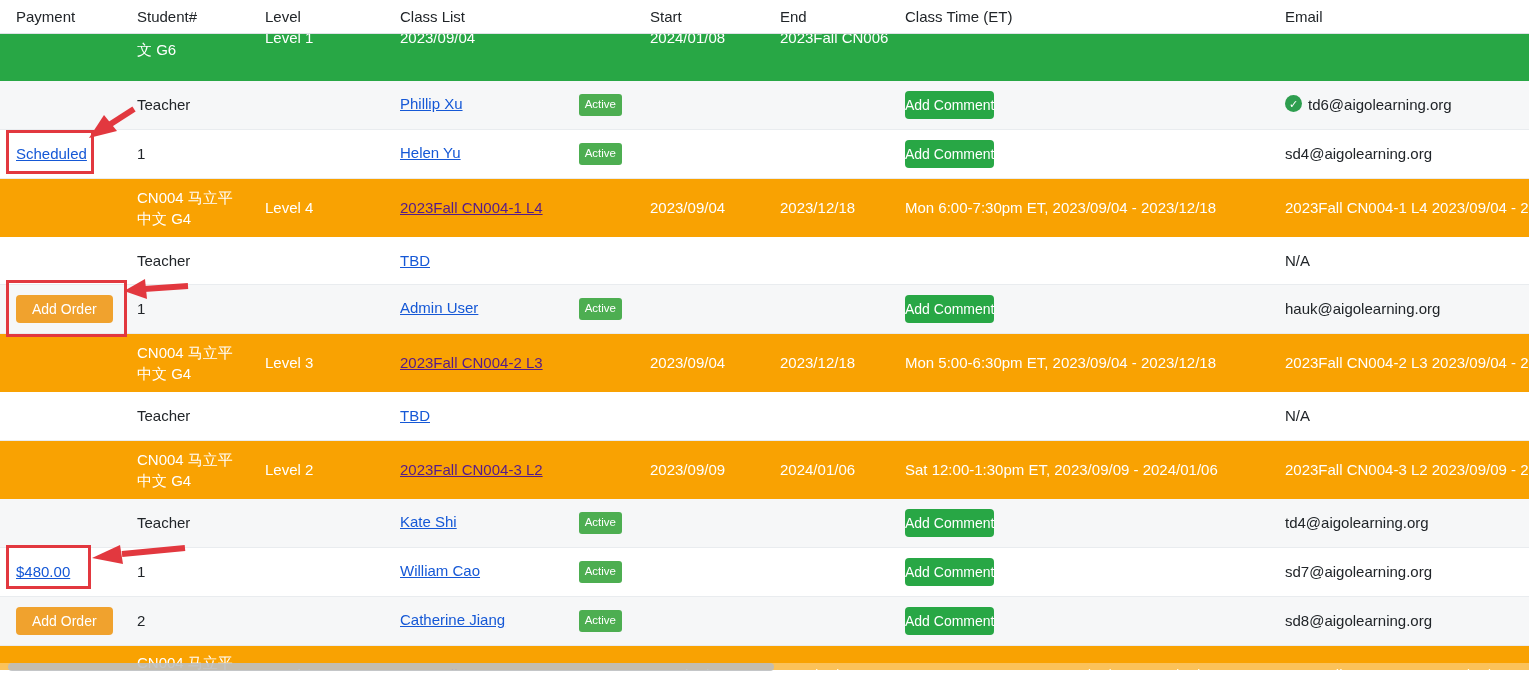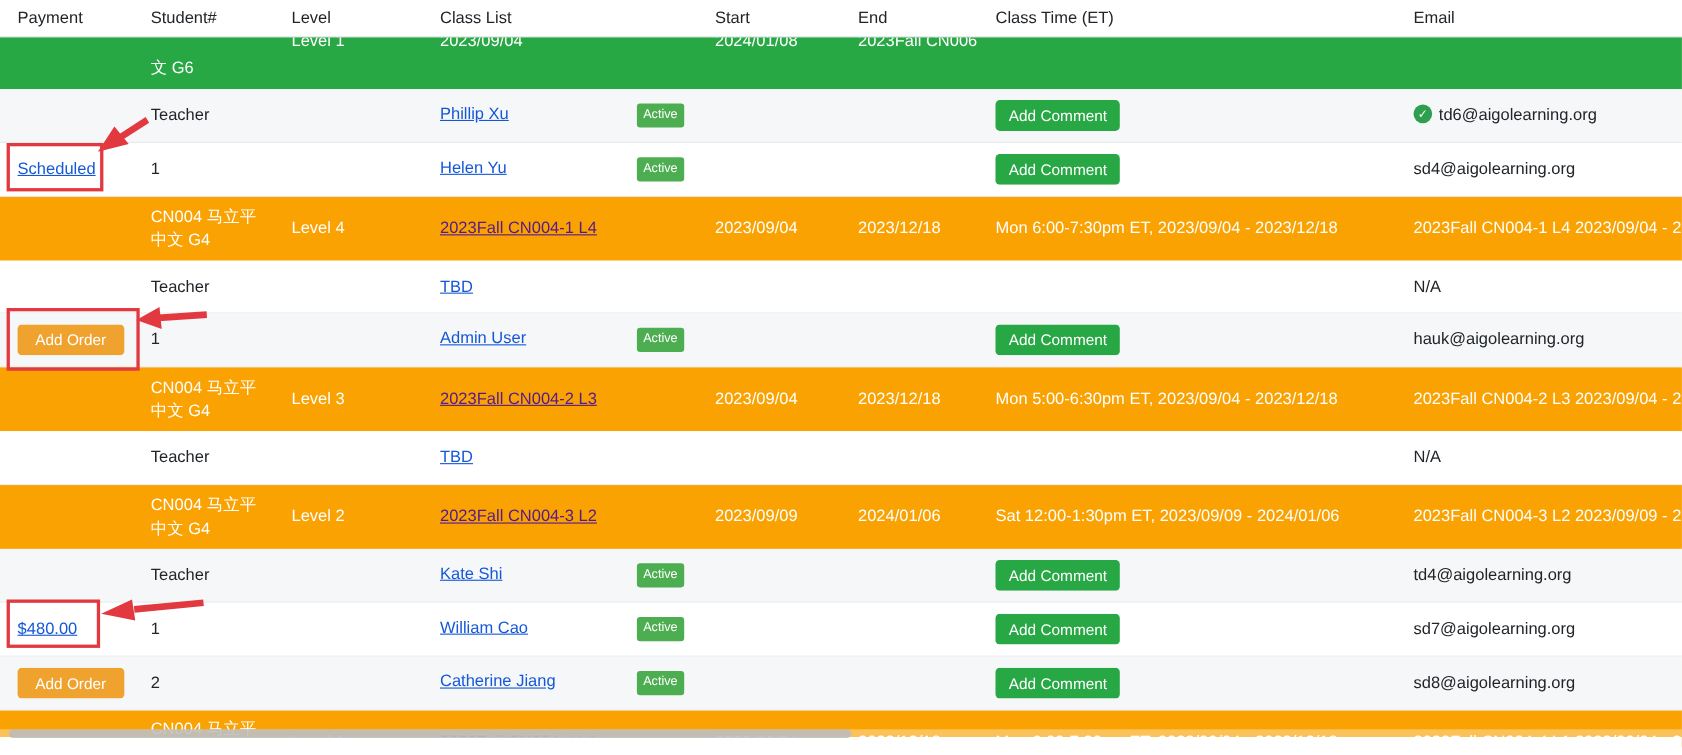--- a/index.html
+++ b/index.html
@@ -31,35 +31,35 @@
   .r-class{height:58px;border-bottom:none}
   .r-class .cell{color:#fff}
   .theme-green{background:var(--green_row)}
   .theme-orange{background:var(--orange_row)}
   .r-class .classlink{text-decoration:underline}
   .theme-green .classlink{color:var(--link_on_green)}
   .theme-orange .classlink{color:var(--link_on_orange)}
   
   .cut-top{height:47px;overflow:hidden;align-items:start}
   .cut-top .cell{margin-top:-6px}
-  .cut-top .c-student{margin-top:17px}
+  .cut-top .c-student{margin-top:5px}
   .cut-bottom{height:33px;overflow:hidden;align-items:start;border-bottom:none}
   .cut-bottom .cell{margin-top:19px}
   .cut-bottom .c-student{margin-top:6px}
   
   .link{color:var(--link_blue);text-decoration:underline;cursor:pointer}
   
   .badge{
     display:inline-block;background:var(--active_badge);color:#fff;
     font-size:11.5px;line-height:1;padding:5px 6px;border-radius:3px;
     margin-left:auto;margin-right:4px;
   }
   
   .btn{border:none;border-radius:4px;color:#fff;font-size:14px;cursor:pointer;
-       font-family:inherit;padding:6px 12px;line-height:1.2}
+       font-family:inherit;padding:6px 0;line-height:1.2}
   .btn-comment{background:var(--add_comment_green)}
   .btn-order{background:var(--add_order_orange);padding:6px 16px}
   
   .check{
     display:inline-flex;align-items:center;justify-content:center;
     width:17px;height:17px;border-radius:50%;background:var(--check_green);
     color:#fff;font-size:11px;margin-right:6px;flex:none;
   }
   
   .ann-box{position:absolute;border:3px solid var(--annotation_red);pointer-events:none}

